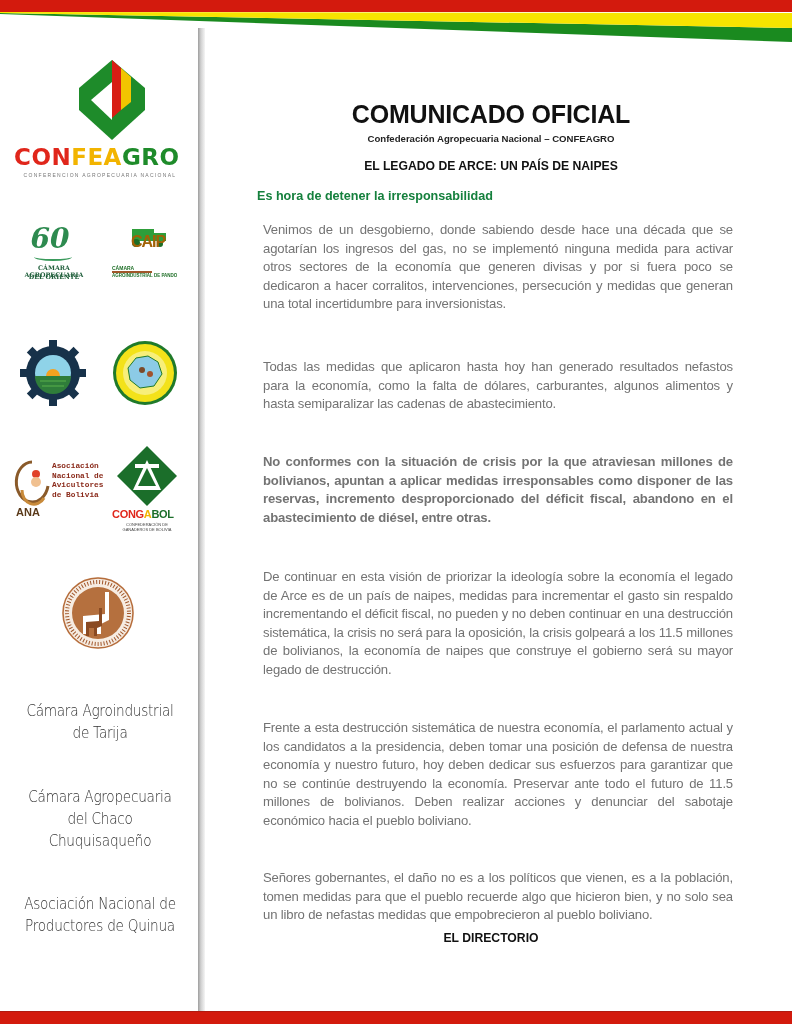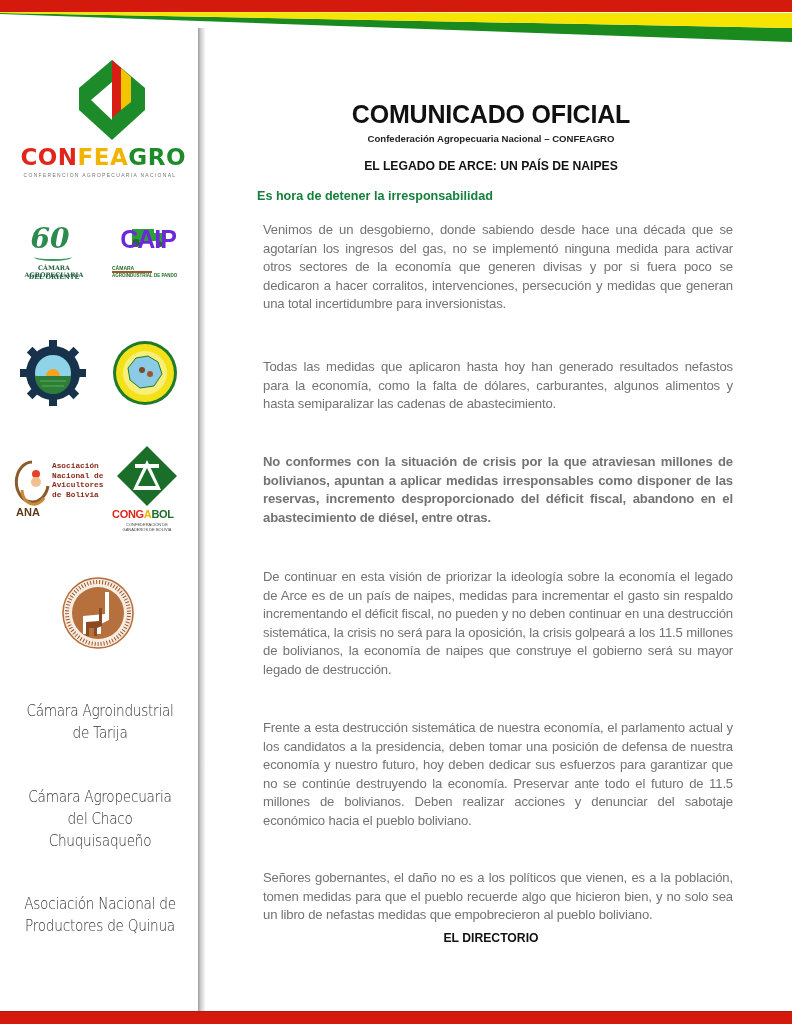--- a/index.html
+++ b/index.html
@@ -28,41 +28,41 @@
 <div class="sidebar">
 
   <div class="logo" style="left:14px;top:58px;width:172px;height:125px;">
     <svg width="70" height="85" viewBox="0 0 70 85" style="position:absolute;left:63px;top:0;">
       <polygon points="35,2 68,30 68,52 35,82 2,52 2,30" fill="#1e8b2a"></polygon>
       <polygon points="14,42 35,24 35,62" fill="#ffffff"></polygon>
       <polygon points="35,2 44,10 44,52 35,60" fill="#d81e14"></polygon>
       <polygon points="44,10 54,19 54,44 44,52" fill="#f2c500"></polygon>
       <polygon points="54,19 58,22 58,40 54,44" fill="#1e8b2a"></polygon>
     </svg>
-    <div style="position:absolute;left:0;top:86px;width:172px;text-align:right;font-family:'DejaVu Sans',sans-serif;font-weight:bold;font-size:23px;letter-spacing:0.5px;">
+    <div style="position:absolute;left:0;top:86px;width:172px;text-align:left;font-family:'DejaVu Sans',sans-serif;font-weight:bold;font-size:23px;letter-spacing:0.5px;">
       <span style="color:#e0261b;">CON</span><span style="color:#f2b400;">FEA</span><span style="color:#1e8b2a;">GRO</span>
     </div>
     <div style="position:absolute;left:0;top:114px;width:172px;text-align:center;font-size:5px;letter-spacing:1.3px;color:#777;">CONFERENCION AGROPECUARIA NACIONAL</div>
   </div>
 
   <div class="logo" style="left:8px;top:222px;width:92px;height:62px;font-weight:bold;">
     <div style="position:absolute;left:22px;top:0;width:40px;text-align:center;font-family:'DejaVu Serif',serif;font-size:28px;color:#2d8a4f;font-style:italic;">60</div>
     <div style="position:absolute;left:26px;top:31px;width:38px;height:6px;border-bottom:2px solid #3a9a5c;border-radius:0 0 50% 50%;"></div>
     <div style="position:absolute;left:0;top:42px;width:92px;text-align:center;font-family:'DejaVu Serif',serif;font-size:6.3px;color:#1f5e3a;">CÁMARA AGROPECUARIA</div>
     <div style="position:absolute;left:0;top:51px;width:92px;text-align:center;font-family:'DejaVu Serif',serif;font-size:6.3px;color:#1f5e3a;">DEL ORIENTE</div>
   </div>
 
   <div class="logo" style="left:108px;top:225px;width:75px;height:55px;">
     <svg width="50" height="22" viewBox="0 0 50 22" style="position:absolute;left:14px;top:0;">
       <rect x="10" y="4" width="22" height="12" fill="#2e9e3a"></rect>
       <rect x="32" y="8" width="12" height="8" fill="#2e9e3a"></rect>
       <circle cx="14" cy="18" r="4" fill="#1d6e26"></circle>
       <circle cx="38" cy="19" r="3" fill="#1d6e26"></circle>
     </svg>
-    <div style="position:absolute;left:10px;top:0;width:60px;text-align:center;font-weight:bold;font-size:25px;color:#6d28d9;letter-spacing:-1px;">CAIP</div>
+    <div style="position:absolute;left:10px;top:8px;width:60px;text-align:center;font-weight:bold;font-size:16px;color:#a16207;letter-spacing:-1px;">CAIP</div>
     <div style="position:absolute;left:4px;top:40px;font-size:5px;font-weight:bold;color:#1d6e26;border-bottom:2px solid #a0562a;width:40px;">CÁMARA</div>
     <div style="position:absolute;left:4px;top:48px;font-size:4.5px;font-weight:bold;color:#1d6e26;white-space:nowrap;">AGROINDUSTRIAL DE PANDO</div>
   </div>
 
   <div class="logo" style="left:20px;top:340px;width:66px;height:66px;">
     <svg width="66" height="66" viewBox="0 0 66 66">
       <g fill="#17324a">
         <circle cx="33" cy="33" r="27"></circle>
         <rect x="29" y="0" width="8" height="10"></rect>
         <rect x="29" y="56" width="8" height="10"></rect>

